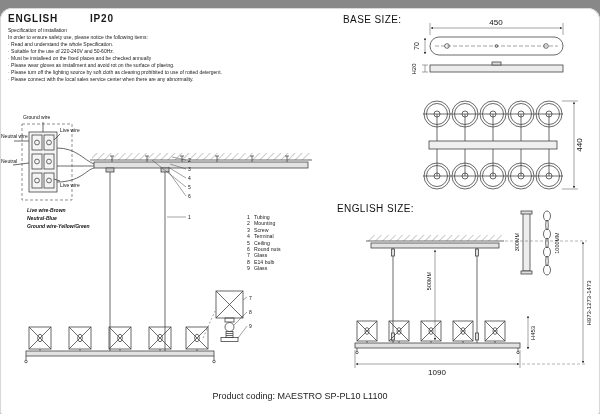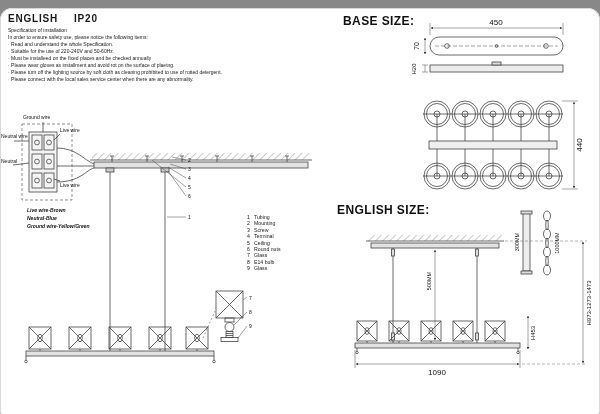--- a/index.html
+++ b/index.html
@@ -8,32 +8,32 @@
     font-family:"Liberation Sans","DejaVu Sans",sans-serif;color:#1a1a1a;
     overflow:hidden;box-shadow:inset 0 0 0 1px #d8d8d8;margin:8px auto;border-radius:12px;
   }
   .abs{position:absolute;}
   .hdr{font-weight:bold;font-size:10px;letter-spacing:.8px;}
   .spec{left:8px;top:19px;font-size:5px;line-height:7px;color:#222;width:320px;}
   .spec div{white-space:nowrap;}
   .parts{left:247px;top:206px;font-size:5.2px;line-height:6.4px;color:#222;}
   .part-row{white-space:nowrap;}
   .part-num{display:inline-block;width:7px;}
-  .sec-title{font-weight:bold;font-size:12px;letter-spacing:.4px;color:#111;}
+  .sec-title{font-weight:normal;font-size:10px;letter-spacing:.4px;color:#111;}
   .footer{top:383px;left:0;width:600px;text-align:center;font-size:9px;color:#222;}
   svg{overflow:visible;}
   svg text{fill:#111;stroke:none;font-family:"Liberation Sans","DejaVu Sans",sans-serif;}
 </style>
 </head>
 <body>
 
 <div class="page">
 
   <div class="abs hdr" style="left:8px;top:5px">ENGLISH</div>
-  <div class="abs hdr" style="left:74px;top:5px">IP20</div>
+  <div class="abs hdr" style="left:90px;top:5px">IP20</div>
 
   <div class="abs spec">
     <div>Specification of installation</div>
     <div>In order to ensure safety use, please notice the following items:</div>
     <div>· Read and understand the whole Specification.</div>
     <div>· Suitable for the use of 220-240V and 50-60Hz.</div>
     <div>· Must be installeed on the fixed places and be checked annually</div>
     <div>· Please wear gloves as installment and avoid rot on the surface of plaetng.</div>
     <div>· Please turn off the lighting source by soft cloth as cleaning prohibited to use of rotted detergent.</div>
     <div>· Please connect with the local sales service center when there are any abnormality.</div>
@@ -349,14 +349,15 @@
     </g>
 
     <text transform="rotate(-90 96 78)" x="96" y="78" font-size="5.5" text-anchor="middle">500MM</text>
     <text transform="rotate(-90 200 130)" x="200" y="130" font-size="6" text-anchor="middle">H453</text>
     <text x="102" y="172" font-size="8" text-anchor="middle">1090</text>
     <text transform="rotate(-90 184 39)" x="184" y="39" font-size="5.5" text-anchor="middle">300MM</text>
     <text transform="rotate(-90 224 40)" x="224" y="40" font-size="5.5" text-anchor="middle">1000MM</text>
     <text transform="rotate(-90 256 100)" x="256" y="100" font-size="6" text-anchor="middle">H973-1273-1473</text>
   </svg>
 
+  <div class="abs footer">Product coding: MAESTRO SP-PL10 L1100</div>
 
 </div>
 
 </body></html>

